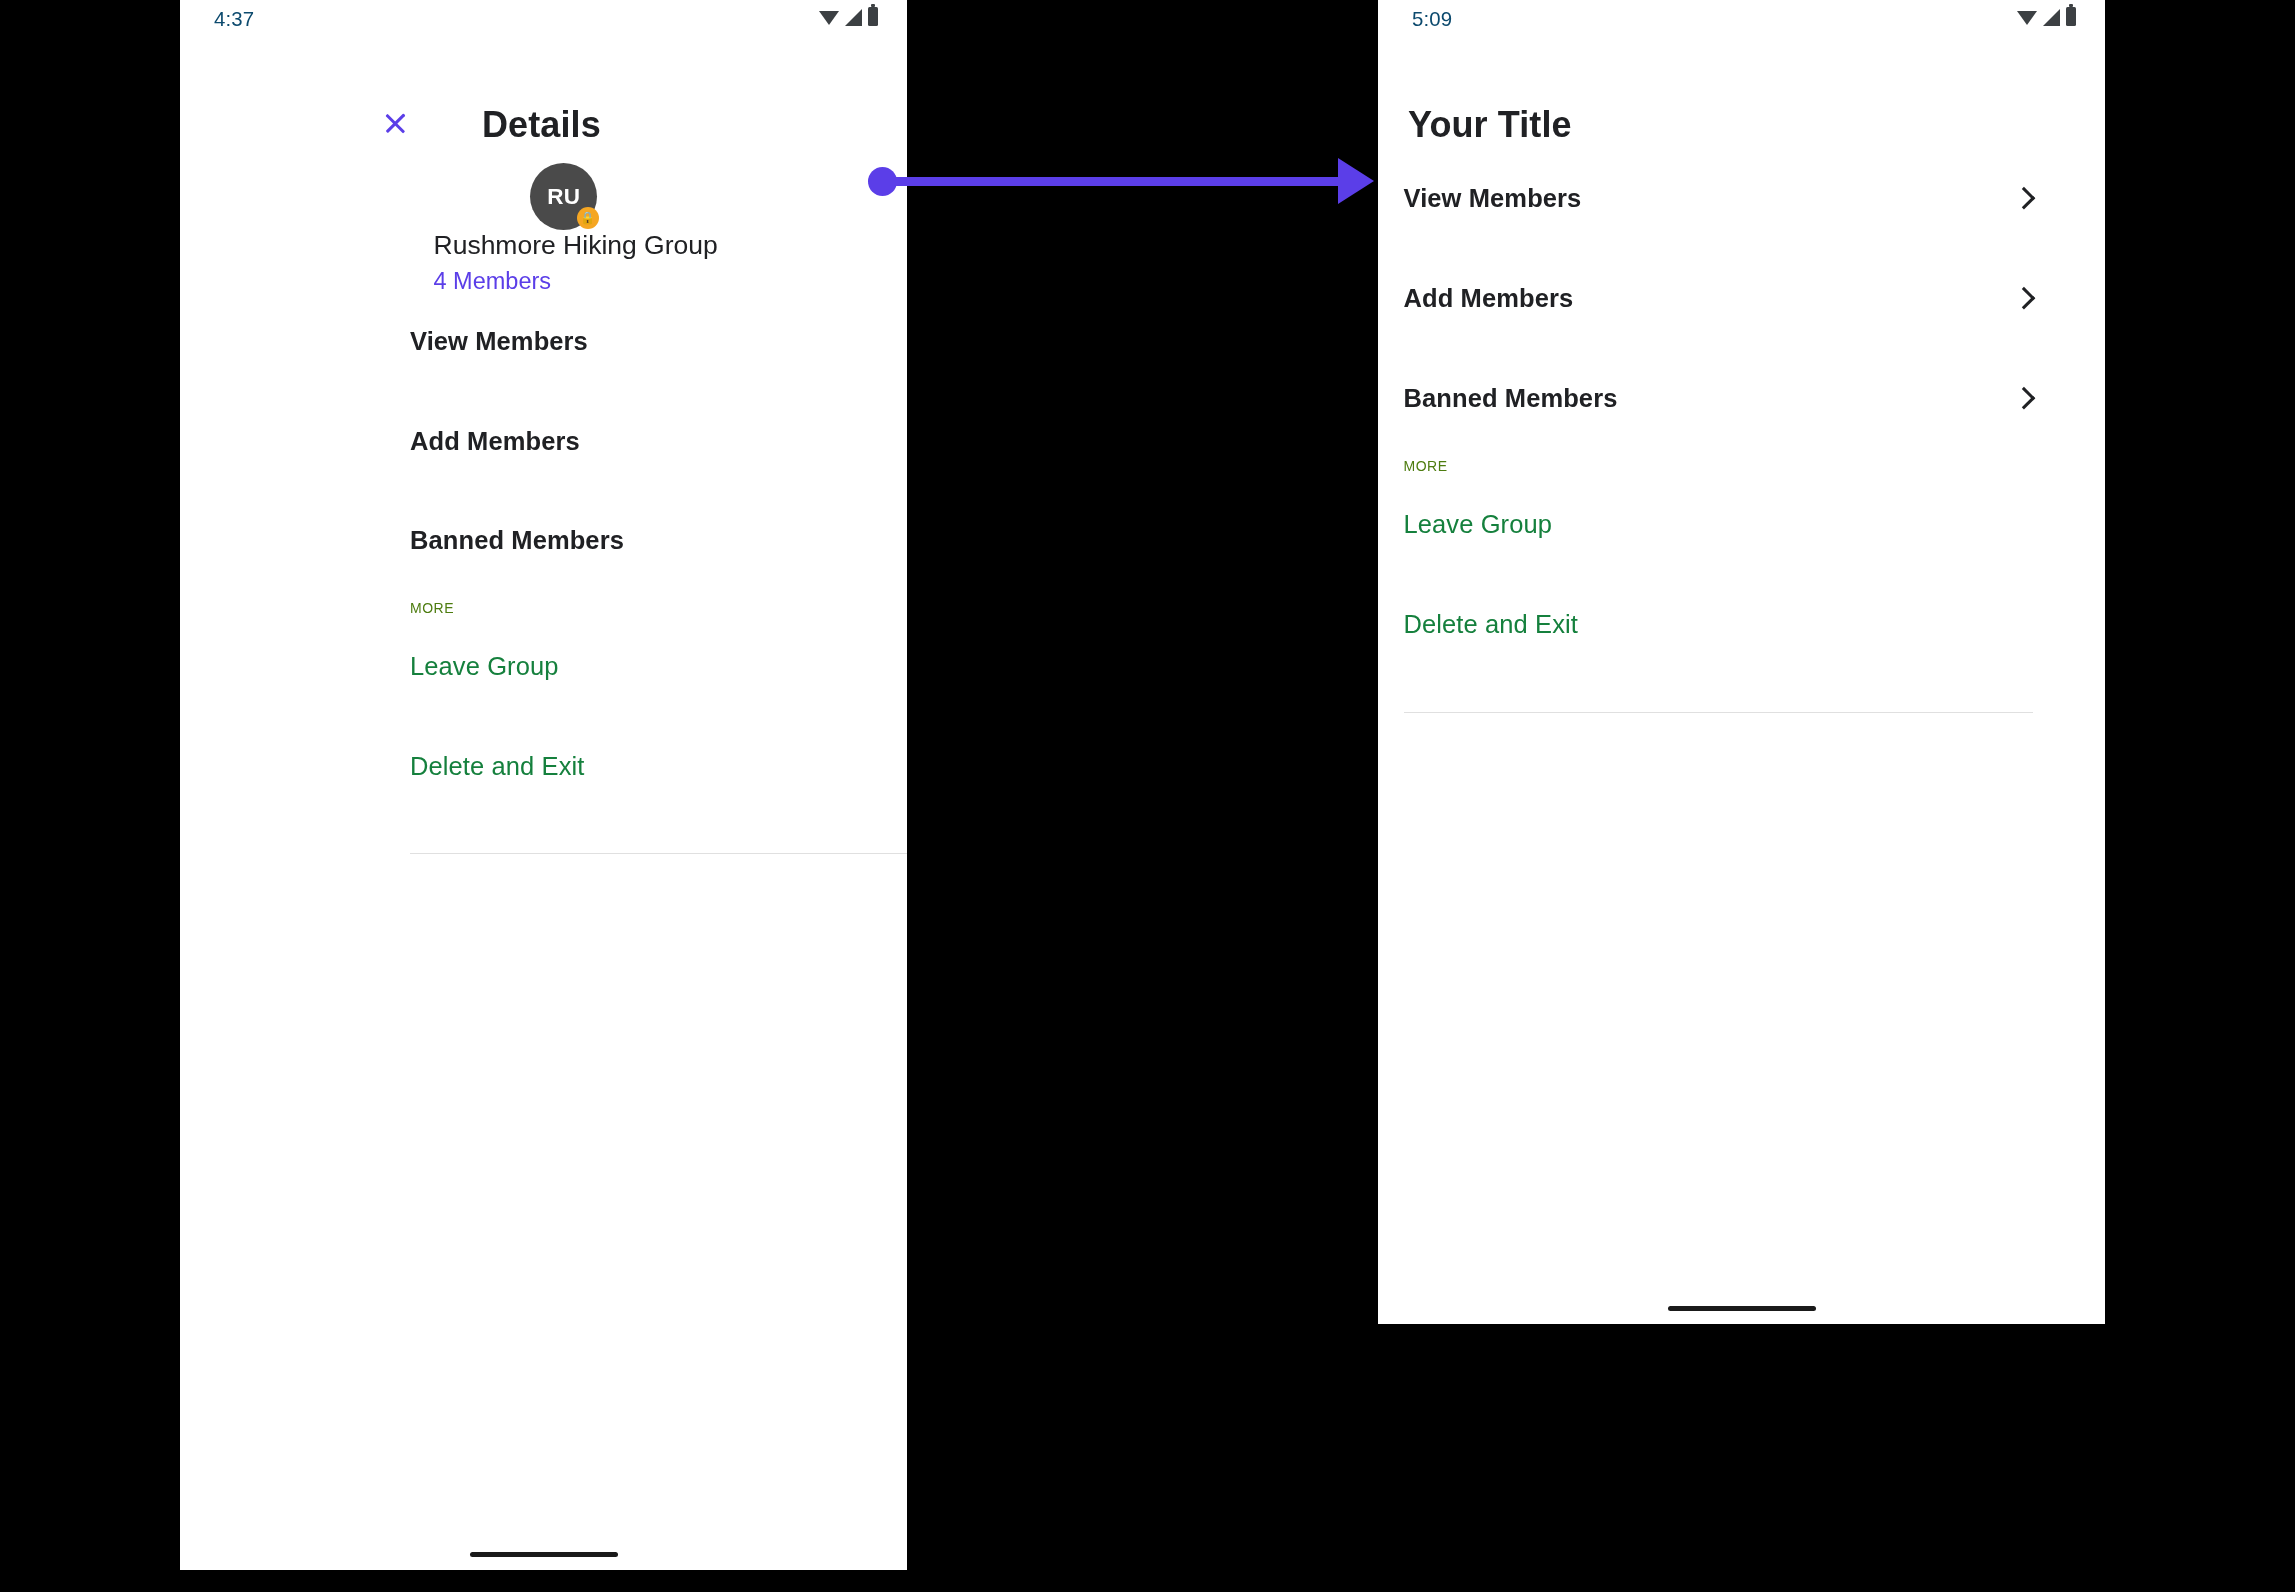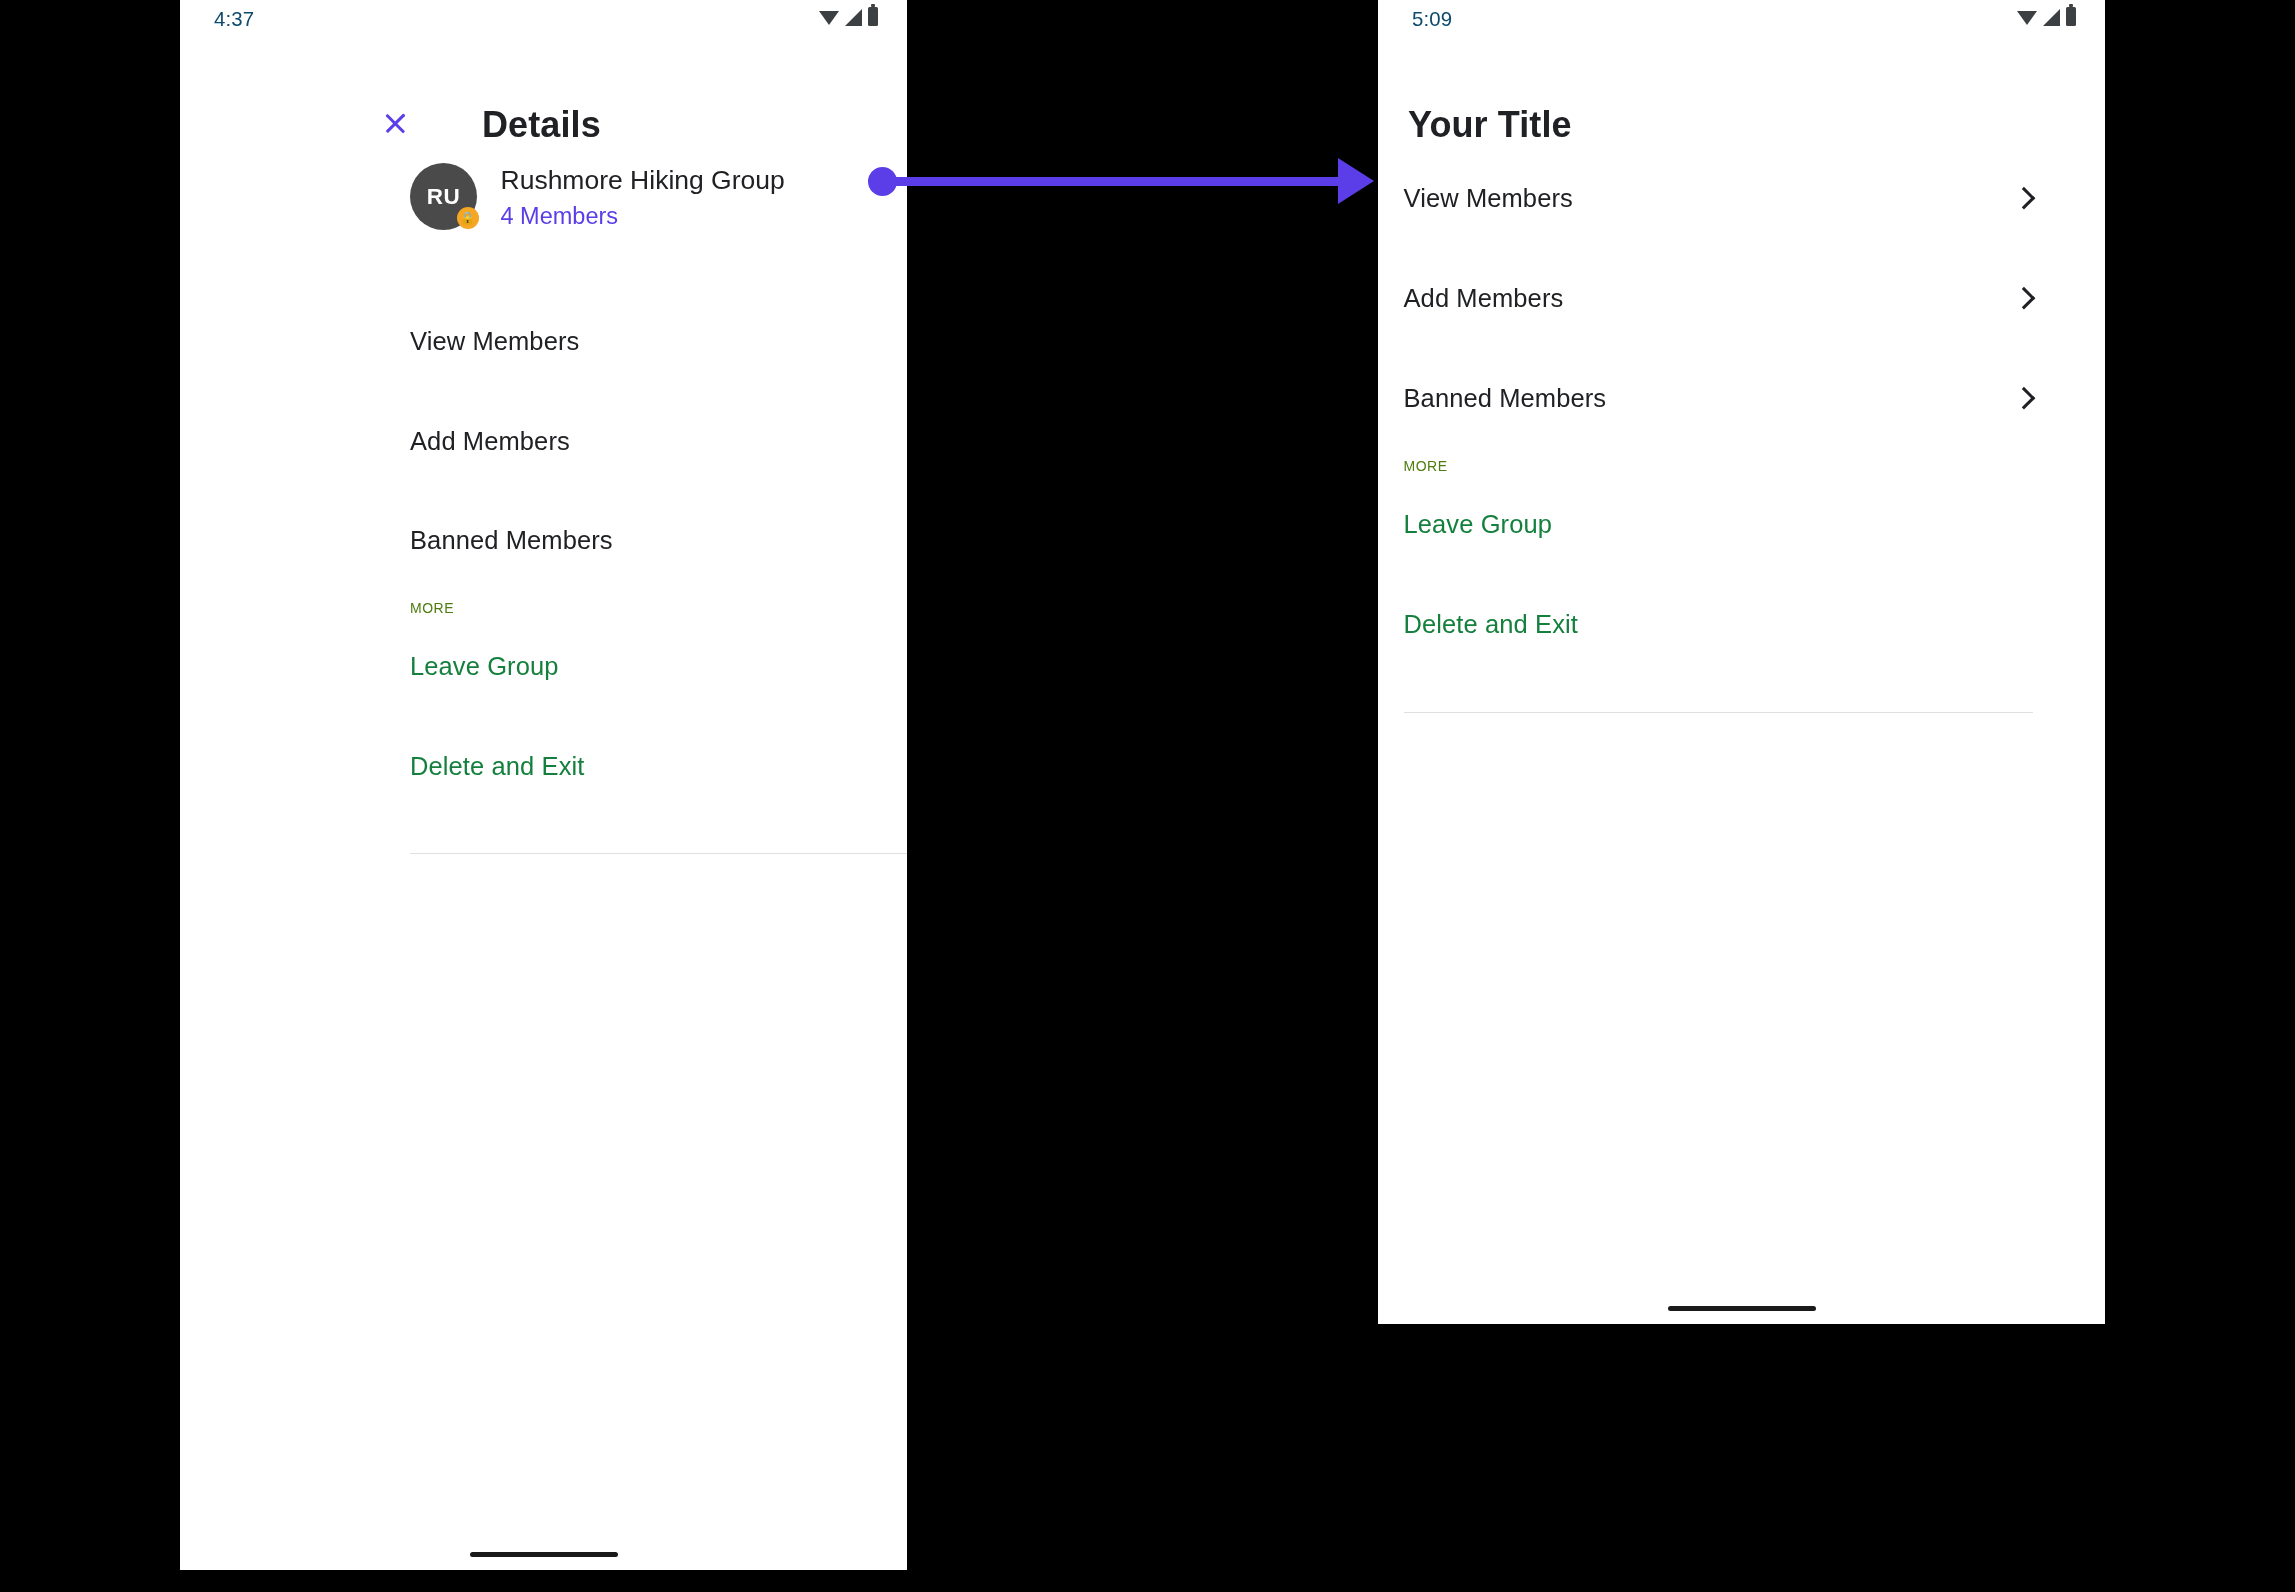--- a/index.html
+++ b/index.html
@@ -112,21 +112,22 @@
   }
   #phone-left .appbar-title  { left: 302px; top: 60px; }
   #phone-right .appbar-title { left: 30px;  top: 60px; }
 
   
   .group-header {
     position: absolute;
     left: 230px;
     top: 163px;
     display: flex;
-    align-items: flex-end;
+    align-items: center;
+    flex-direction: column;
   }
   .avatar {
     position: relative;
     width: 67px;
     height: 67px;
     border-radius: 50%;
     background: #4a4a4a;
     color: #ffffff;
     display: flex;
     align-items: center;
@@ -169,21 +170,21 @@
   
   .row {
     position: absolute;
     display: flex;
     align-items: center;
     justify-content: space-between;
     cursor: pointer;
   }
   .row-label {
     font-size: 25.5px;
-    font-weight: normal;
+    font-weight: bold;
     color: #202124;
     letter-spacing: 0.1px;
   }
   .chev {
     width: 13.3px;
     height: 13.3px;
     border-right: 3.1px solid #202124;
     border-bottom: 3.1px solid #202124;
     transform: rotate(-45deg);
   }

